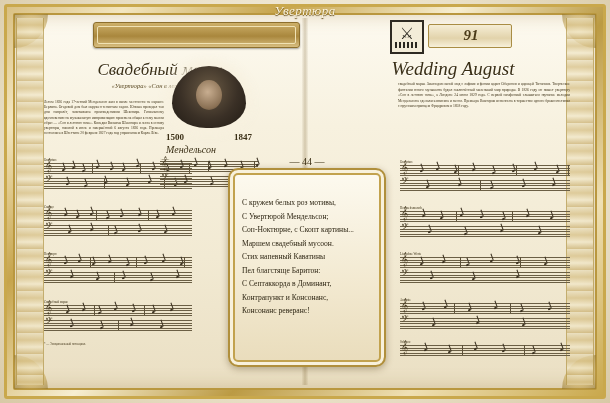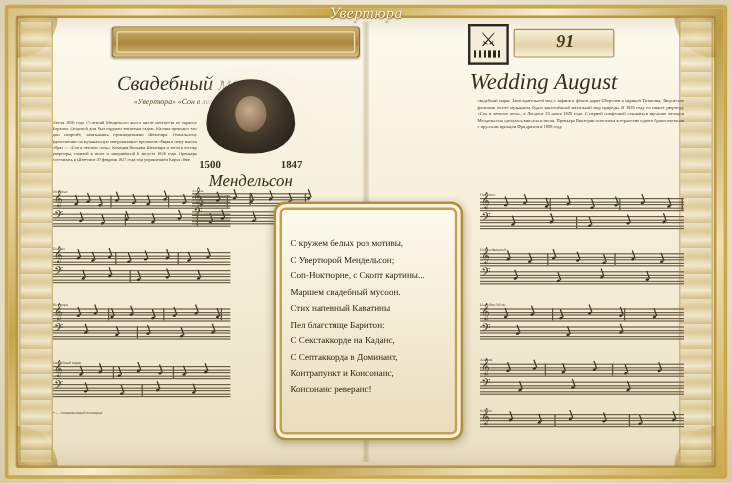--- a/index.html
+++ b/index.html
@@ -81,22 +81,22 @@
 
   
   .portrait{position:absolute;left:172px;top:66px;width:74px;height:62px;
      background:radial-gradient(ellipse at 50% 38%,#6a5a44 0%,#3a3026 55%,#201a13 100%);
      border-radius:50% 50% 46% 46%/60% 60% 40% 40%;
      box-shadow:0 0 10px 6px rgba(247,241,223,.9);}
   .portrait .face{position:absolute;left:24px;top:14px;width:26px;height:30px;border-radius:50%;
      background:radial-gradient(circle at 45% 40%,#cdb294,#8d7356 70%,#4c3d2c 100%);opacity:.95;}
   .p-years{position:absolute;left:166px;top:132px;width:86px;display:flex;justify-content:space-between;
      font-size:9px;color:#3a2f16;font-weight:bold;}
-  .p-name{position:absolute;left:166px;top:144px;width:86px;text-align:center;
-     font-style:italic;font-size:14px;color:#3a2f16;}
+  .p-name{position:absolute;left:166px;top:144px;width:86px;text-align:left;
+     font-style:italic;font-size:10px;color:#3a2f16;}
 
   
   .center-music{position:absolute;left:160px;top:158px;width:98px;height:30px;}
 
   
   .cartouche{position:absolute;left:228px;top:168px;width:154px;height:195px;
      background:linear-gradient(180deg,#fdfaf0,#f3ead2 55%,#e9dcbb);
      border:2px solid #b08f3c;border-radius:10px;
      box-shadow:0 2px 6px rgba(90,70,30,.35), inset 0 0 0 3px #f7efd8, inset 0 0 0 4px #c7a css;}
   .cartouche{box-shadow:0 2px 7px rgba(90,70,30,.4), inset 0 0 0 3px #f8f1dc, inset 0 0 0 5px #c2a24e;}
@@ -358,28 +358,28 @@
       <span class="clef">𝄢</span>
       <span class="notes">
         <b style="left:12px;top:5px"></b>
           <b style="left:38px;top:7px"></b>
           <b style="left:64px;top:4px"></b>
       </span>
     </div>
   </div>
 
   <div class="cartouche">
+    <div class="cart-num">— 44 —</div>
     <div class="poem">
       <div>С кружем белых роз мотивы,</div>
       <div>С Увертюрой Мендельсон;</div>
       <div>Соп-Ноктюрне, с Скопт картины...</div>
       <div>Маршем свадебный мусоон.</div>
       <div>Стих напевный Каватины</div>
       <div>Пел благстяще Баритон:</div>
-      <div>С Секстаккорде на Каданс,</div>
       <div>С Септаккорда в Доминант,</div>
       <div>Контрапункт и Консонанс,</div>
       <div>Консонанс реверанс!</div>
     </div>
   </div>
 
   <div class="title-en">Wedding August</div>
   <div class="body-en">свадебный марш. Законодательной мод с лафвия и фонии царит Оберонов и царицей Титаниия. Творческое фантазии юного музыканта будил заключённый маленький мир природы. В 1826 году он пишет увертюру «Сон в летнюю ночь», а Лондоне 24 июня 1829 года. С первой симфонией слышаться звучание мелодии Мендельсона сделалась вписана и песня. Премьера Виктории исполнена в торжество одного бракосочетания с прусским принцем Фридрихом в 1858 году.</div>
 
   <div class="score" style="right:40px;top:160px;width:170px;">

